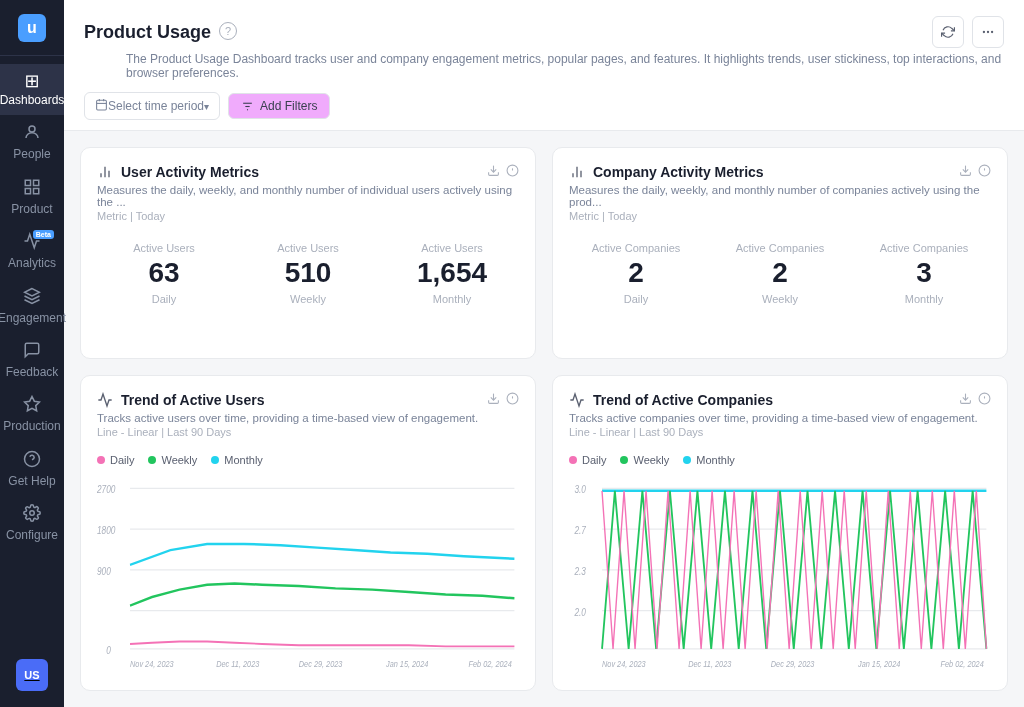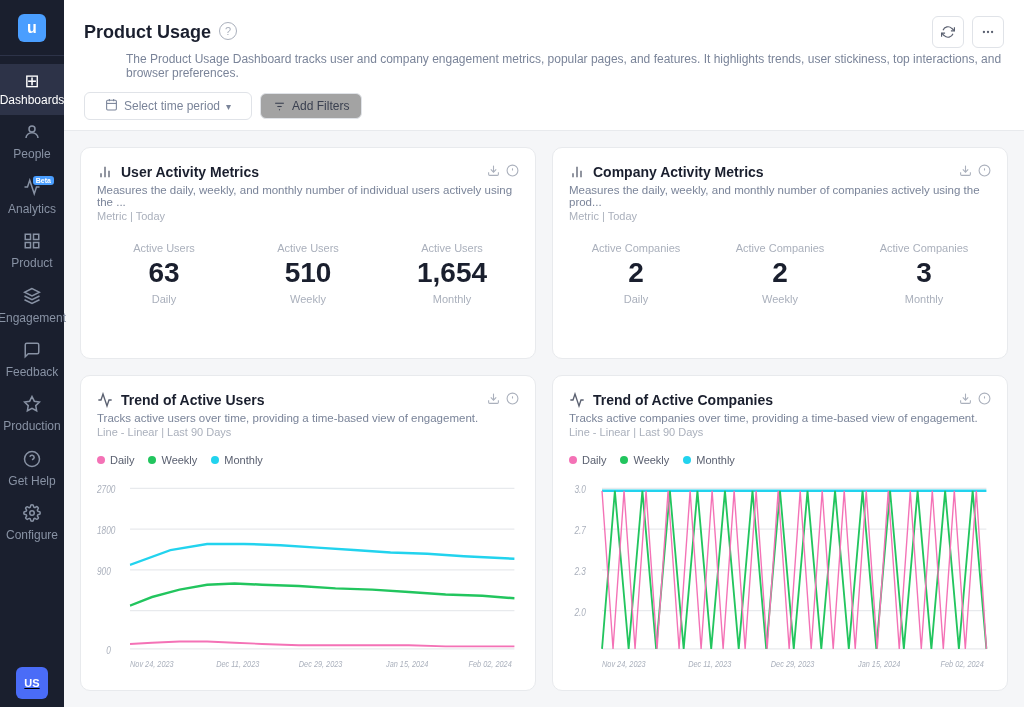--- a/index.html
+++ b/index.html
@@ -60,21 +60,21 @@
       color: #ffffff;
       background: #2d3348;
     }
     .sidebar-item .icon { font-size: 18px; line-height: 1; }
     .sidebar-item .label { font-size: 12px; text-align: center; line-height: 1.2; }
     .sidebar-bottom {
       display: flex;
       flex-direction: column;
       align-items: center;
       width: 100%;
-      padding-bottom: 0;
+      padding-bottom: 8px;
       gap: 0;
       text-decoration: underline;
     }
     .sidebar-avatar {
       width: 32px;
       height: 32px;
       background: #4a6cf7;
       border-radius: 6px;
       display: flex;
       align-items: center;
@@ -163,42 +163,42 @@
       margin-left: 42px;
     }
     .toolbar {
       display: flex;
       gap: 8px;
       align-items: center;
     }
     .time-select {
       display: flex;
       align-items: center;
-      gap: 6px;
+      gap: 0;
       border: 1px solid #e0e3e8;
       border-radius: 6px;
-      padding: 5px 20px;
+      padding: 5px 10px;
       font-size: 12px;
       color: #7a8499;
       cursor: pointer;
       background: #fff;
     }
     .time-select .cal-icon { font-size: 13px; }
     .time-select .chevron { font-size: 10px; }
     .filter-btn {
       display: flex;
       align-items: center;
       gap: 6px;
       border: 1px solid #e0e3e8;
       border-radius: 6px;
       padding: 5px 12px;
       font-size: 12px;
       color: #3a4050;
       cursor: pointer;
-      background: #a3a3a3;
+      background: #f0abfc;
       font-weight: 500;
     }
 
     
     .dashboard {
       flex: 1;
       padding: 16px;
       display: grid;
       grid-template-columns: 1fr 1fr;
       grid-template-rows: auto auto;
@@ -323,39 +323,39 @@
     </div>
     <div class="sidebar-item">
       <span class="icon">
         <svg width="18" height="18" viewBox="0 0 24 24" fill="none" stroke="currentColor" stroke-width="2">
             <circle cx="12" cy="8" r="4"></circle>
             <path d="M4 20c0-4 3.6-7 8-7s8 3 8 7"></path>
           </svg>
       </span>
       <span class="label">People</span>
     </div>
-    <div class="sidebar-item" style="position:relative;">
-      <span class="icon">
-        <svg width="18" height="18" viewBox="0 0 24 24" fill="none" stroke="currentColor" stroke-width="2">
-            <polyline points="22 12 18 12 15 21 9 3 6 12 2 12"></polyline>
-          </svg>
-      </span>
-      <span class="label">Analytics</span>
-      <span class="badge">Beta</span>
-    </div>
     <div class="sidebar-item">
       <span class="icon">
         <svg width="18" height="18" viewBox="0 0 24 24" fill="none" stroke="currentColor" stroke-width="2">
             <rect x="3" y="3" width="7" height="7"></rect>
             <rect x="14" y="3" width="7" height="7"></rect>
             <rect x="3" y="14" width="7" height="7"></rect>
             <rect x="14" y="14" width="7" height="7"></rect>
           </svg>
       </span>
       <span class="label">Product</span>
+    </div>
+    <div class="sidebar-item" style="position:relative;">
+      <span class="icon">
+        <svg width="18" height="18" viewBox="0 0 24 24" fill="none" stroke="currentColor" stroke-width="2">
+            <polyline points="22 12 18 12 15 21 9 3 6 12 2 12"></polyline>
+          </svg>
+      </span>
+      <span class="label">Analytics</span>
+      <span class="badge">Beta</span>
     </div>
     <div class="sidebar-item">
       <span class="icon">
         <svg width="18" height="18" viewBox="0 0 24 24" fill="none" stroke="currentColor" stroke-width="2">
             <path d="M12 2L2 7l10 5 10-5-10-5z"></path>
             <path d="M2 17l10 5 10-5"></path>
             <path d="M2 12l10 5 10-5"></path>
           </svg>
       </span>
       <span class="label">Engagement</span>

